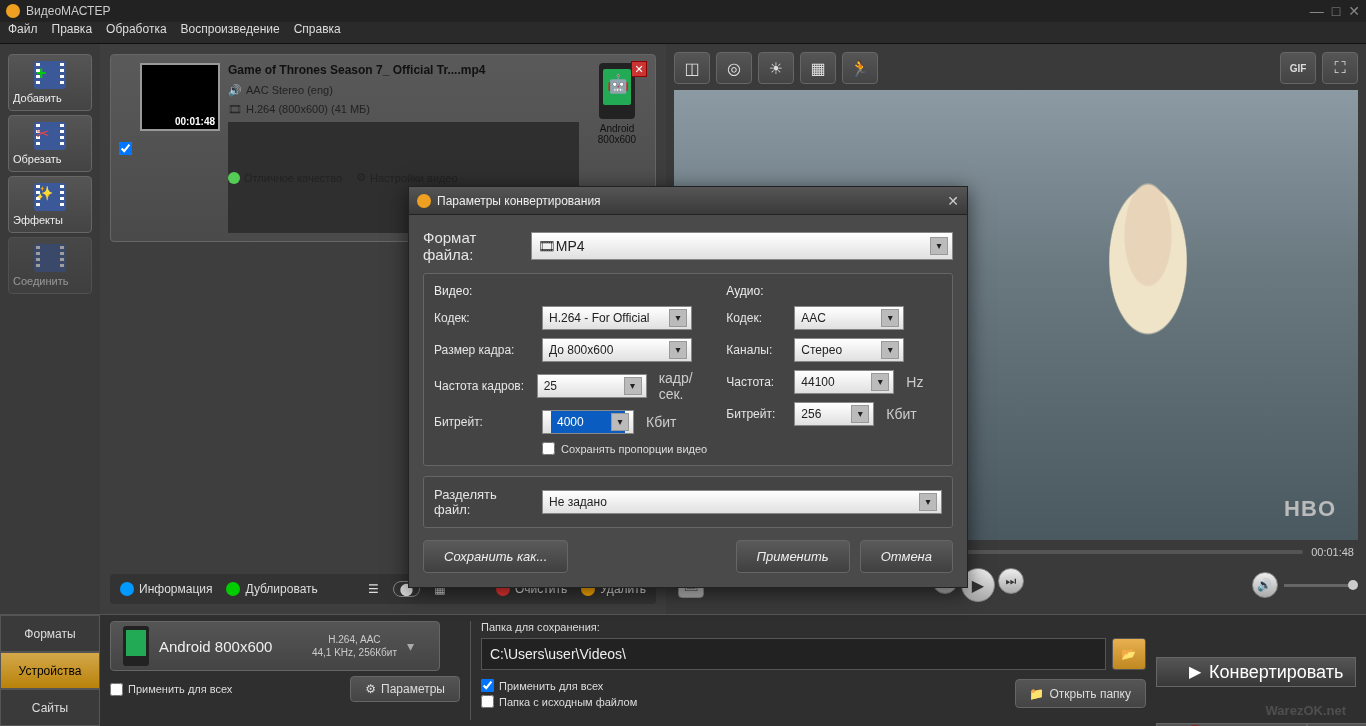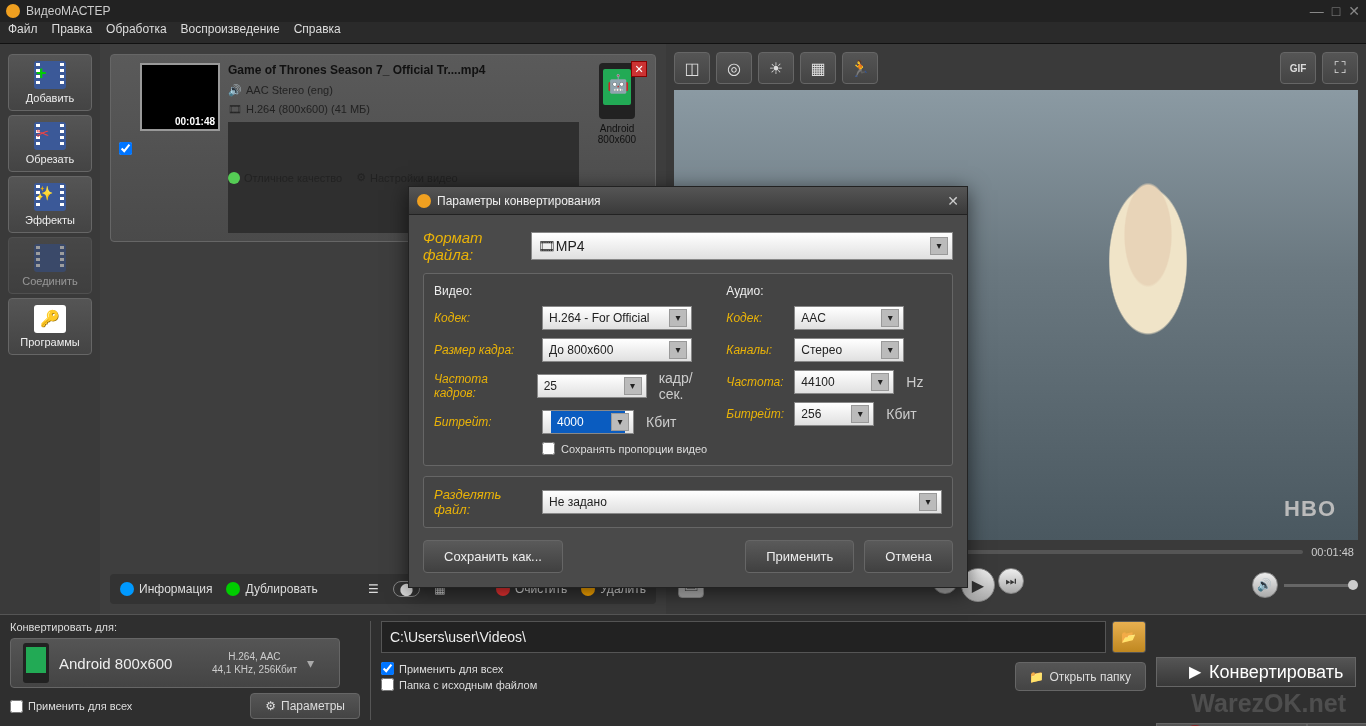--- a/index.html
+++ b/index.html
@@ -14,21 +14,21 @@
 
 
 .menubar { height:22px; background:#2a2a2a; display:flex; align-items:flex-start; padding:0 8px; gap:14px; border-bottom:1px solid #111; }
 .menubar span { font-size:12px; color:#ddd; cursor:pointer; }
 
 
 .body { display:flex; height:570px; background:#3e3e3e; }
 
 
 .sidebar { width:100px; background:#3a3a3a; padding:10px 8px; display:flex; flex-direction:column; gap:4px; }
-.side-btn { background:linear-gradient(#555,#444); border:1px solid #666; border-radius:4px; padding:6px 4px; text-align:center; color:#eee; font-size:11px; cursor:pointer; }
+.side-btn { background:linear-gradient(#555,#444); border:1px solid #666; border-radius:4px; padding:6px 4px; color:#eee; font-size:11px; cursor:pointer; }
 .side-btn .icon { width:32px; height:28px; margin:0 auto 3px; background:#3b5998; border-radius:3px; position:relative; }
 .side-btn .icon.film::before { content:''; position:absolute; left:2px; top:2px; width:4px; height:24px; background:repeating-linear-gradient(#fff 0 3px,#3b5998 3px 6px); }
 .side-btn .icon.film::after { content:''; position:absolute; right:2px; top:2px; width:4px; height:24px; background:repeating-linear-gradient(#fff 0 3px,#3b5998 3px 6px); }
 .side-btn .icon.plus::before { content:'+'; position:absolute; right:-4px; bottom:-2px; color:#0c0; font-weight:bold; font-size:18px; }
 .side-btn .icon.cut::before { content:'✂'; position:absolute; right:-6px; bottom:-2px; color:#e44; font-size:16px; }
 .side-btn .icon.fx::before { content:'✨'; position:absolute; right:-6px; bottom:-2px; font-size:14px; }
 .side-btn.disabled { opacity:.5; }
 .side-btn.prog .icon { background:#fff; }
 .side-btn.prog .icon::before { content:'🔑'; position:absolute; left:6px; top:4px; font-size:16px; }
 
@@ -107,41 +107,41 @@
 .big-btn.small .disc { width:24px; height:24px; border-radius:50%; background:radial-gradient(circle,#fff 0 15%,#b44 20% 50%,#822 55% 100%); }
 
 
 .dialog { position:absolute; left:408px; top:186px; width:560px; background:#4a4a4a; border:1px solid #222; box-shadow:0 4px 20px rgba(0,0,0,.6); z-index:100; }
 .dialog .dtitle { height:28px; background:linear-gradient(#555,#3a3a3a); display:flex; align-items:center; padding:8px 8px; border-bottom:1px solid #222; }
 .dialog .dtitle .logo { width:14px; height:14px; background:#f0a020; border-radius:50%; margin-right:6px; }
 .dialog .dtitle .t { font-size:12px; color:#eee; }
 .dialog .dtitle .x { margin-left:auto; cursor:pointer; color:#ccc; font-size:14px; }
 .dialog .dbody { padding:14px; }
 .drow { display:flex; align-items:center; gap:8px; margin-bottom:10px; }
-.drow .dlbl { width:100px; font-size:13px; color:#eab308;font-style:italic; }
+.drow .dlbl { width:100px; font-size:13px; color:#e5e5e5; }
 .drow .dlbl.big { font-size:15px; }
 .dselect { flex:1; background:linear-gradient(#fff,#e0e0e0); border:1px solid #888; height:24px; display:flex; align-items:center; padding:0 6px; font-size:12px; color:#222; position:relative; }
 .dselect.wide { height:28px; font-size:14px; }
 .dselect::after { content:'▾'; position:absolute; right:4px; top:50%; transform:translateY(-50%); background:#bbb; width:16px; height:16px; text-align:center; line-height:16px; border:1px solid #999; font-size:10px; }
 .dinput { background:#fff; border:1px solid #888; height:24px; padding:0 6px; font-size:12px; color:#06c; }
 .dinput.sel { background:#0a5cc0; color:#fff; }
 .dpanel { border:1px solid #666; border-radius:3px; padding:10px; background:#444; }
 .dcols { display:flex; gap:12px; }
 .dcol { flex:1; }
 .dcol .hdr { font-size:12px; color:#eee; margin-bottom:8px; }
 .dcol .drow { margin-bottom:8px; }
 .dcol .dlbl { width:100px; font-size:12px; }
 .dcol .dselect { width:120px; flex:none; }
 .dunit { font-size:14px; color:#ccc; margin-left:4px; }
 .dcheck { display:flex; align-items:center; gap:6px; font-size:11px; color:#ddd; margin-top:4px; margin-left:108px; }
-.dbtns { display:flex; gap:10px; margin-top:12px; }
+.dbtns { display:flex; gap:10px; margin-top:12px;font-style:italic; }
 .dbtn { background:linear-gradient(#5a5a5a,#404040); border:1px solid #666; border-radius:4px; padding:8px 20px; font-size:13px; color:#eee; cursor:pointer; }
 .dbtns .spacer { flex:1; }
 
-.watermark { position:absolute; right:20px; bottom:8px; color:rgba(255,255,255,.15); font-size:25px; font-weight:bold; pointer-events:none; }
+.watermark { position:absolute; right:20px; bottom:8px; color:rgba(255,255,255,.15); font-size:13px; font-weight:bold; pointer-events:none; }
 </style>
 </head>
 <body>
 
 <div class="titlebar">
   <div class="logo"></div>
   <div class="title">ВидеоМАСТЕР</div>
   <div class="winctrls">
     <span>—</span>
     <span>□</span>
@@ -168,24 +168,20 @@
         <div class="icon film cut"></div>
         <div>Обрезать</div>
       </div>
     <div class="side-btn">
         <div class="icon film fx"></div>
         <div>Эффекты</div>
       </div>
     <div class="side-btn disabled">
         <div class="icon film"></div>
         <div>Соединить</div>
-      </div>
-    <div class="side-btn prog">
-        <div class="icon"></div>
-        <div>Программы</div>
       </div>
   </div>
 
   <div class="center">
     <div class="fileitem">
       <input type="checkbox" checked="" class="chk" style="">
       <div class="thumb">
           <div class="time">00:01:48</div>
         </div>
       <div class="info">
@@ -270,23 +266,27 @@
       </div>
       <div class="vol">
         <div class="pc-btn">🔊</div>
         <div class="track"></div>
       </div>
     </div>
   </div>
 </div>
 
 <div class="bottom">
+  <div class="btabs">
+    <div class="btab">Форматы</div>
+    <div class="btab active">Устройства</div>
+    <div class="btab">Сайты</div>
+  </div>
   <div class="bmain">
     <div class="bsection" style="width:350px">
-      <div class="lbl">Конвертировать для:</div>
       <div class="convfor">
         <div class="dev"></div>
         <div class="txt">
             <div class="n">Android 800x600</div>
           </div>
         <div class="meta">
             <div>H.264, AAC</div>
             <div>44,1 KHz, 256Кбит</div>
           </div>
         <div class="arrow">▾</div>
@@ -298,20 +298,21 @@
           </label>
         <div style="flex:1"></div>
         <div class="param-btn">
             <span>⚙</span>
             <span>Параметры</span>
           </div>
       </div>
     </div>
     <div style="width:1px;background:#555"></div>
     <div class="bsection folder-sec">
+      <div class="lbl">Папка для сохранения:</div>
       <div class="folder-row">
         <input class="folder-input" value="C:\Users\user\Videos\" style="">
         <div class="folder-btn">
             <span>📂</span>
           </div>
       </div>
       <div style="display:flex;gap:20px;margin-top:4px">
         <div style="display:flex;flex-direction:column;gap:3px">
           <label class="chk-row">
               <input type="checkbox" checked="" style="">

